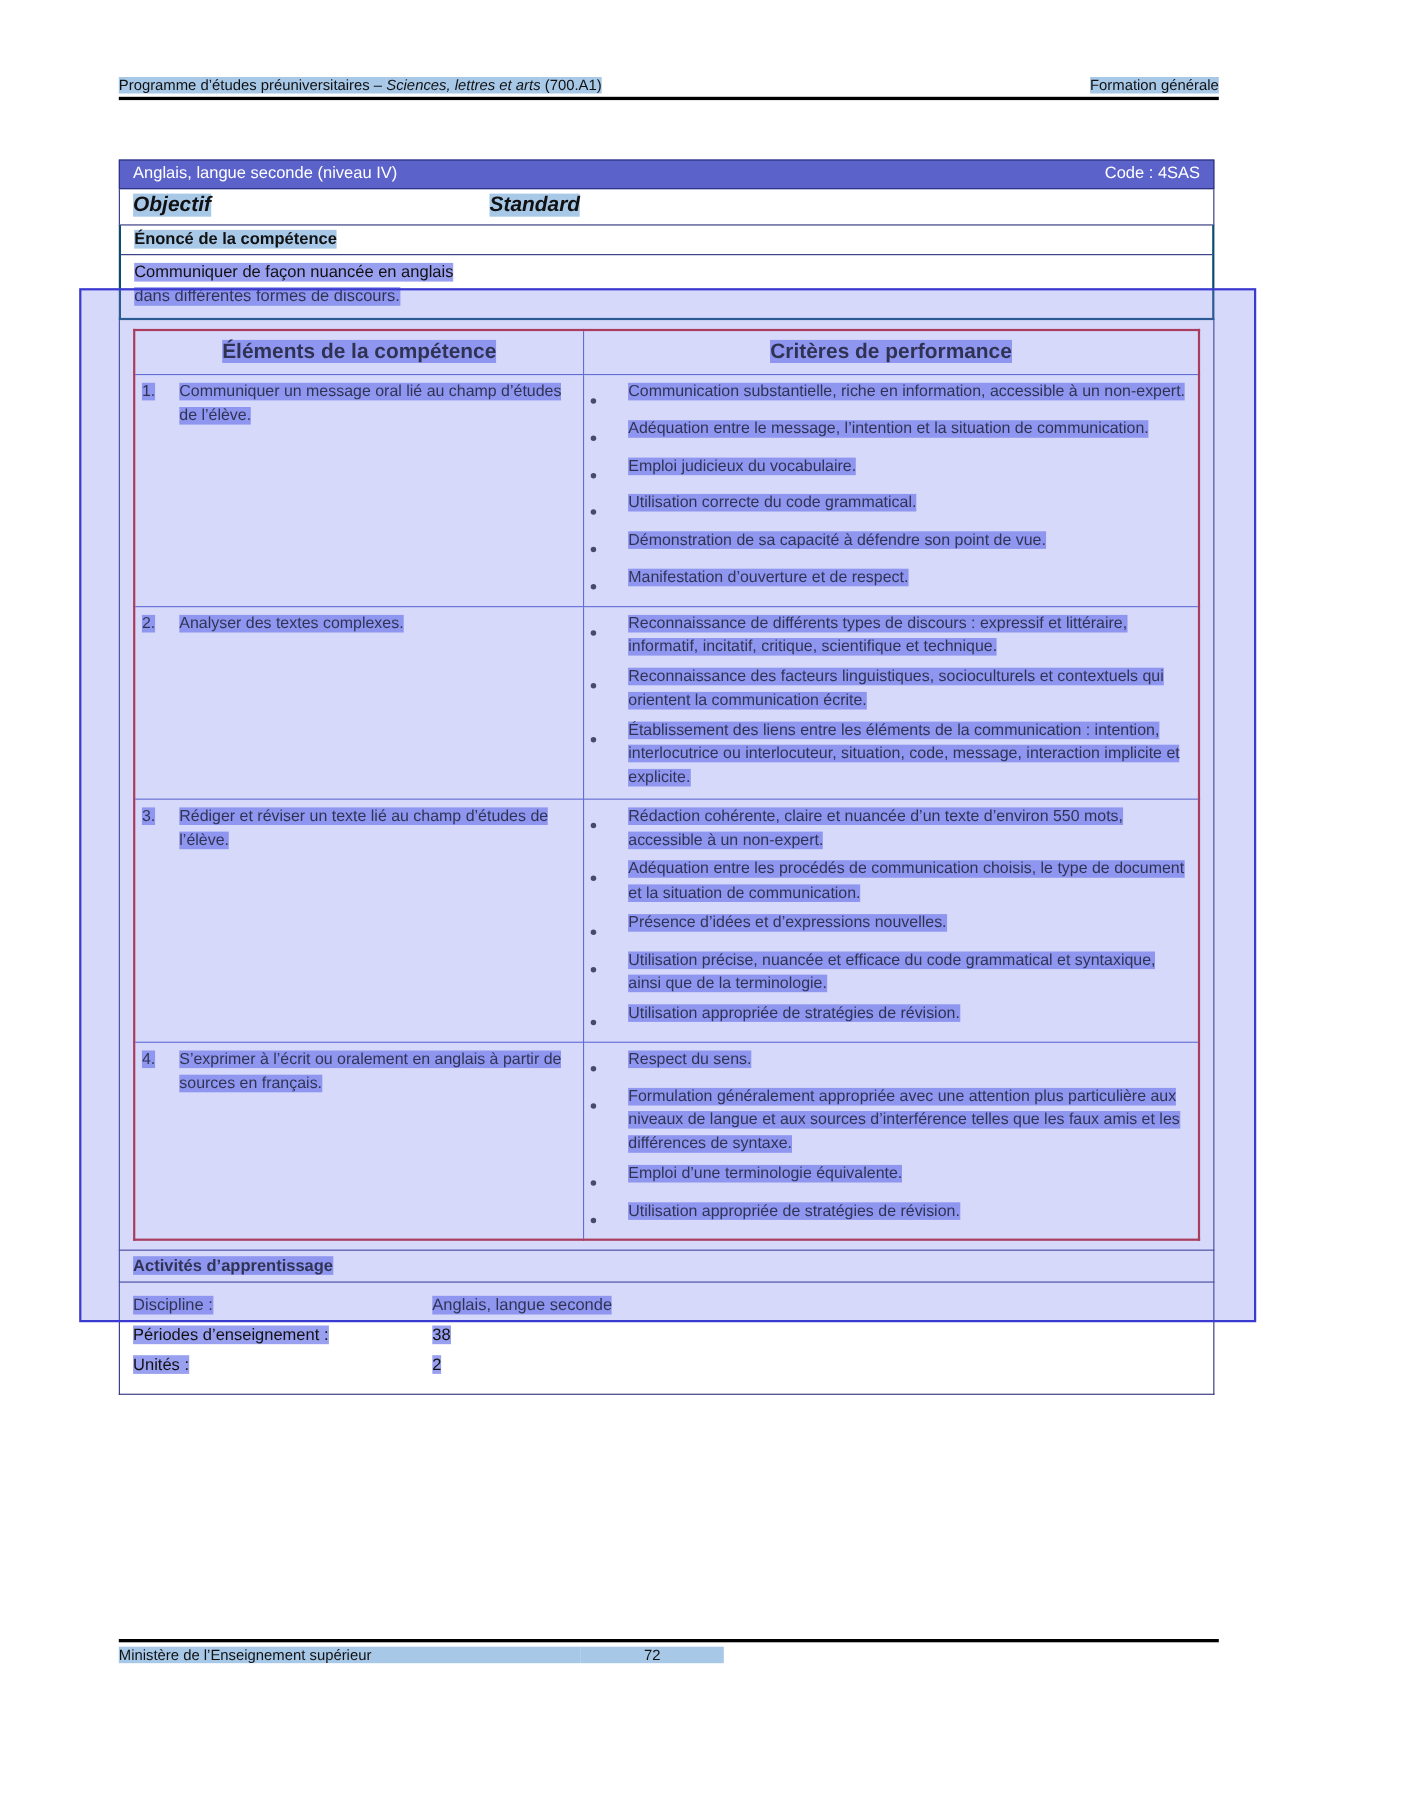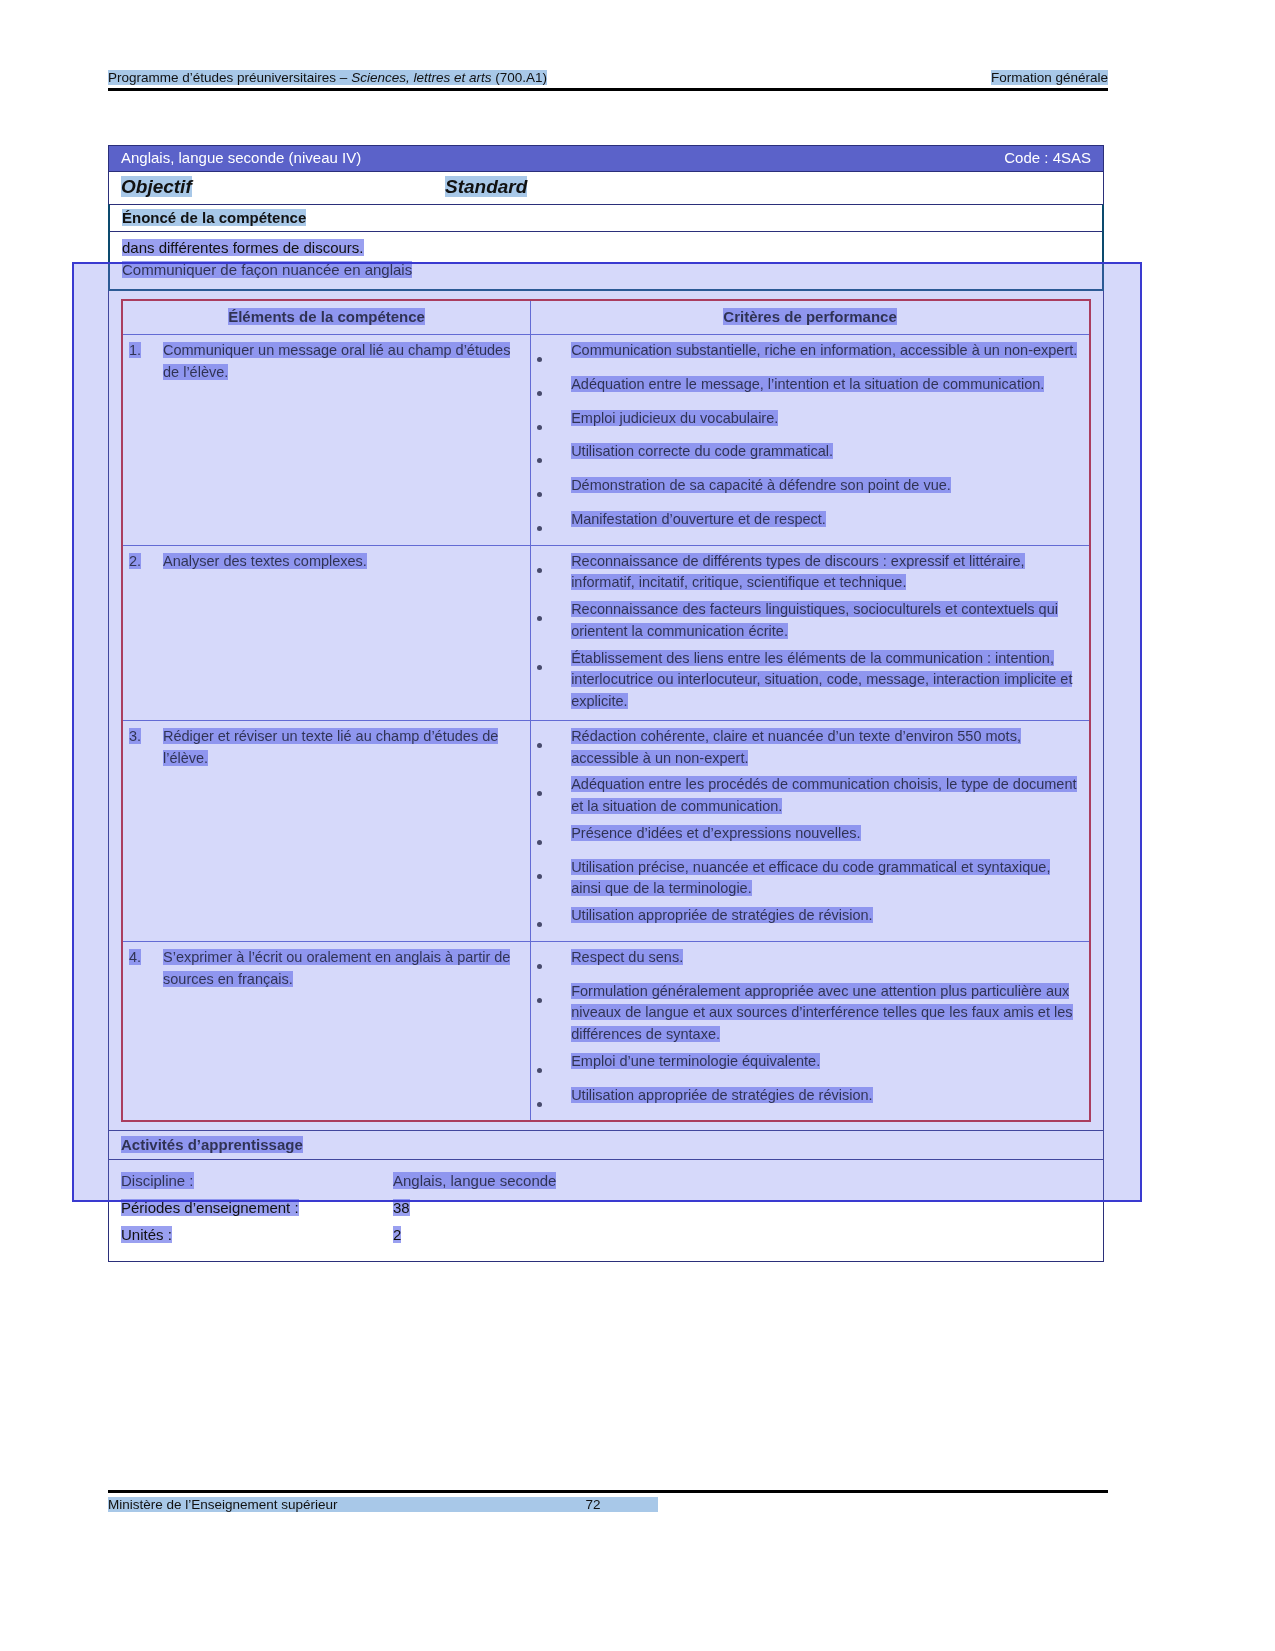--- a/index.html
+++ b/index.html
@@ -104,21 +104,21 @@
   }
   .comp-table th, .comp-table td {
     border: 1px solid #5b62c9;
     vertical-align: top;
     padding: 5px 6px 7px 6px;
     font-size: 14.5px;
     line-height: 1.5;
   }
   .comp-table thead th {
     font-weight: bold;
-    font-size: 15px;
+    font-size: 19px;
     padding-bottom: 6px;
   }
   .col-elem { width: 42%; }
   .col-crit { width: 58%; }
 
   .elem-row {
     display: flex;
   }
   .elem-num {
     width: 34px;
@@ -205,22 +205,22 @@
   </div>
 
   <div class="objstd">
     <div class="obj"><span class="sel-light">Objectif</span></div>
     <div><span class="sel-light">Standard</span></div>
   </div>
 
   <div class="bordered-box">
     <div class="enonce-label"><span class="sel-light">Énoncé de la compétence</span></div>
     <div class="enonce-text">
+      <div><span class="sel">Communiquer de façon nuancée en anglais</span></div>
       <div><span class="sel">dans différentes formes de discours.</span></div>
-      <div><span class="sel">Communiquer de façon nuancée en anglais</span></div>
     </div>
   </div>
 
   <div class="comp-wrap">
     <table class="comp-table">
       <thead>
         <tr>
           <th class="col-elem"><span class="sel">Éléments de la compétence</span></th>
           <th class="col-crit"><span class="sel">Critères de performance</span></th>
         </tr>

